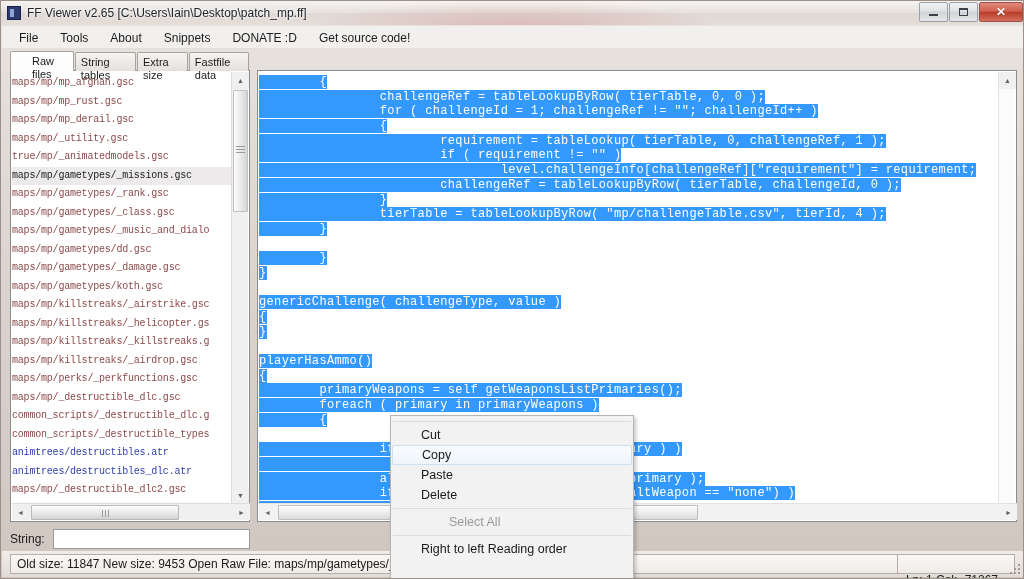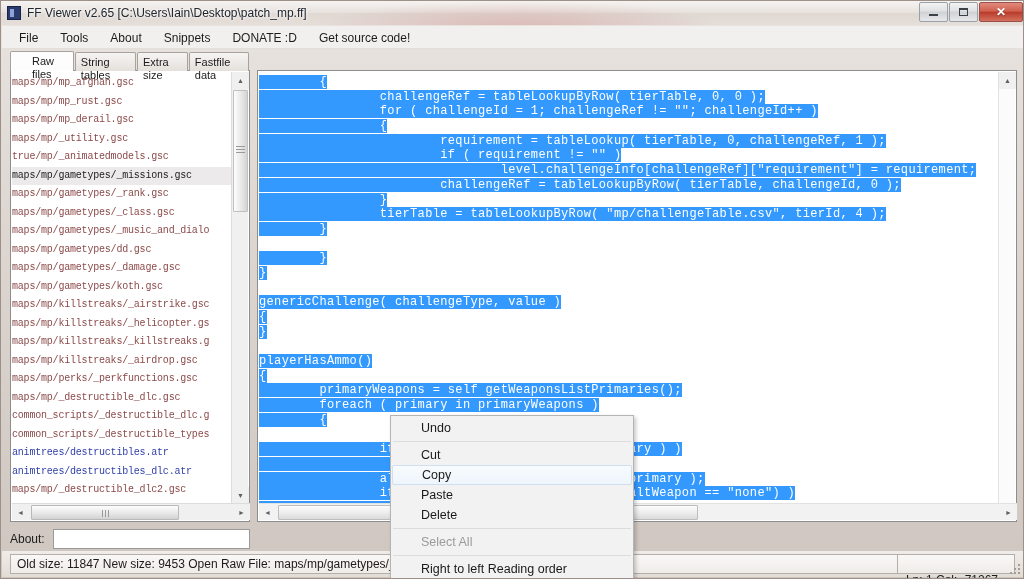--- a/index.html
+++ b/index.html
@@ -226,21 +226,21 @@
     border: 1px solid #b4b4b4;
     box-shadow: 2px 2px 4px rgba(0,0,0,0.22);
     z-index: 50;
     padding-top: 2px;
   }
   .ctx-item {
     height: 20px; line-height: 20px;
     font-size: 12.5px; color: #1a1a1a;
     padding-left: 30px; white-space: nowrap;
   }
-  .ctx-item.disabled { color: #9b9b9b; }
+  .ctx-item.disabled { color: #9b9b9b; margin-left: 28px; }
   .ctx-item.hl {
     background: linear-gradient(180deg,#f8fbfe,#eef5fc);
     border: 1px solid #cfdff0; border-radius: 2px;
     margin: 0 1px; height: 20px; line-height: 18px; padding-left: 29px;
   }
   .ctx-sep { height: 7px; position: relative; }
   .ctx-sep::after {
     content:""; position:absolute; left:2px; right:2px; top:3px;
     height:1px; background:#dcdcdc;
   }
@@ -325,21 +325,21 @@
     <div id="fl-hsb">
       <div class="hsb-arrow" style="left:0;">◄</div>
       <div id="fl-hthumb">
         <span class="grip"><i></i><i></i><i></i></span>
       </div>
       <div class="hsb-arrow" style="right:0;">►</div>
     </div>
   </div>
 
   <div id="filterrow">
-    <div id="filter-label">About:</div>
+    <div id="filter-label">String:</div>
     <input id="filter-input" type="text" placeholder="" style="">
   </div>
 
   <div id="editorpanel">
     <div id="code"><div class="cl"><span class="sel">        {</span></div><div class="cl"><span class="sel">                challengeRef = tableLookupByRow( tierTable, 0, 0 );</span></div><div class="cl"><span class="sel">                for ( challengeId = 1; challengeRef != ""; challengeId++ )</span></div><div class="cl"><span class="sel">                {</span></div><div class="cl"><span class="sel">                        requirement = tableLookup( tierTable, 0, challengeRef, 1 );</span></div><div class="cl"><span class="sel">                        if ( requirement != "" )</span></div><div class="cl"><span class="sel">                                level.challengeInfo[challengeRef]["requirement"] = requirement;</span></div><div class="cl"><span class="sel">                        challengeRef = tableLookupByRow( tierTable, challengeId, 0 );</span></div><div class="cl"><span class="sel">                }</span></div><div class="cl"><span class="sel">                tierTable = tableLookupByRow( "mp/challengeTable.csv", tierId, 4 );</span></div><div class="cl"><span class="sel">        }</span></div><div class="cl"><span class="sel"></span></div><div class="cl"><span class="sel">        }</span></div><div class="cl"><span class="sel">}</span></div><div class="cl"><span class="sel"></span></div><div class="cl"><span class="sel">genericChallenge( challengeType, value )</span></div><div class="cl"><span class="sel">{</span></div><div class="cl"><span class="sel">}</span></div><div class="cl"><span class="sel"></span></div><div class="cl"><span class="sel">playerHasAmmo()</span></div><div class="cl"><span class="sel">{</span></div><div class="cl"><span class="sel">        primaryWeapons = self getWeaponsListPrimaries();</span></div><div class="cl"><span class="sel">        foreach ( primary in primaryWeapons )</span></div><div class="cl"><span class="sel">        {</span></div><div class="cl"><span class="sel"></span></div><div class="cl"><span class="sel">                if ( self GetWeaponAmmoClip( primary ) )</span></div><div class="cl"><span class="sel">                        return true;</span></div><div class="cl"><span class="sel">                altWeapon = weaponAltWeaponName( primary );</span></div><div class="cl"><span class="sel">                if ( !isDefined( altWeapon ) || (altWeapon == "none") )</span></div><div class="cl"><span class="sel">                        continue;</span></div></div>
 
     <div id="ed-vsb">
       <div class="sb-arrow">▲</div>
       <div id="ed-vthumb"></div>
     </div>
@@ -358,21 +358,20 @@
       <i style="right:0;bottom:0;"></i>
         <i style="right:4px;bottom:0;"></i>
         <i style="right:8px;bottom:0;"></i>
       <i style="right:0;bottom:4px;"></i>
         <i style="right:4px;bottom:4px;"></i>
       <i style="right:0;bottom:8px;"></i>
     </div>
   </div>
 
   <div id="ctxmenu">
-      <div class="ctx-item">Undo</div>
       <div class="ctx-sep"></div>
       <div class="ctx-item">Cut</div>
       <div class="ctx-item hl">Copy</div>
       <div class="ctx-item">Paste</div>
       <div class="ctx-item">Delete</div>
       <div class="ctx-sep"></div>
       <div class="ctx-item disabled">Select All</div>
       <div class="ctx-sep"></div>
       <div class="ctx-item">Right to left Reading order</div>
     </div>

